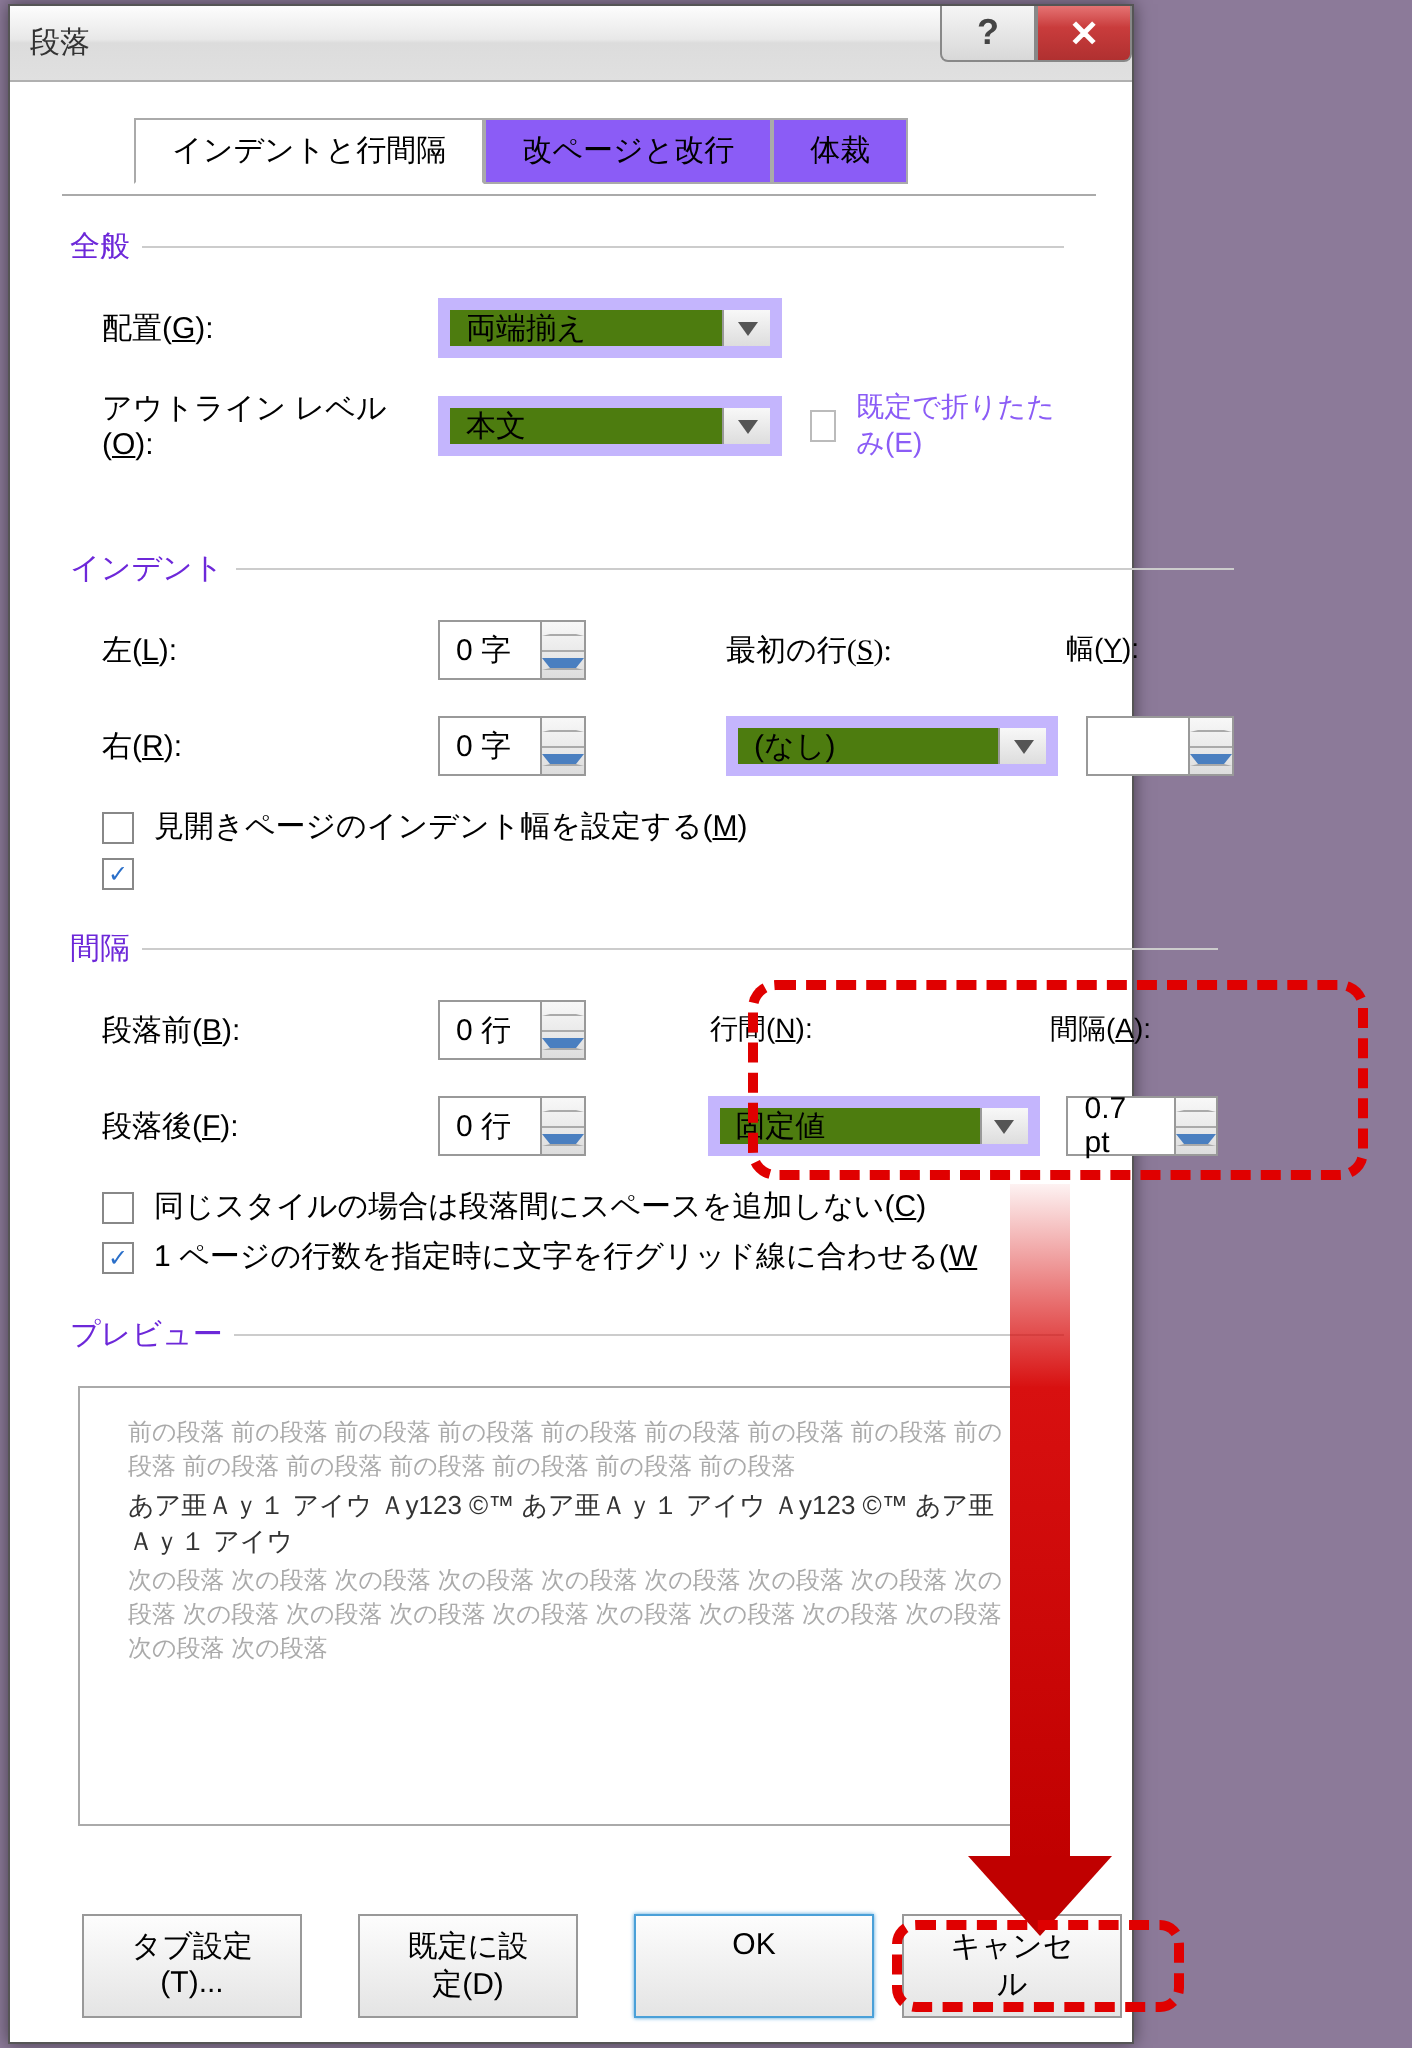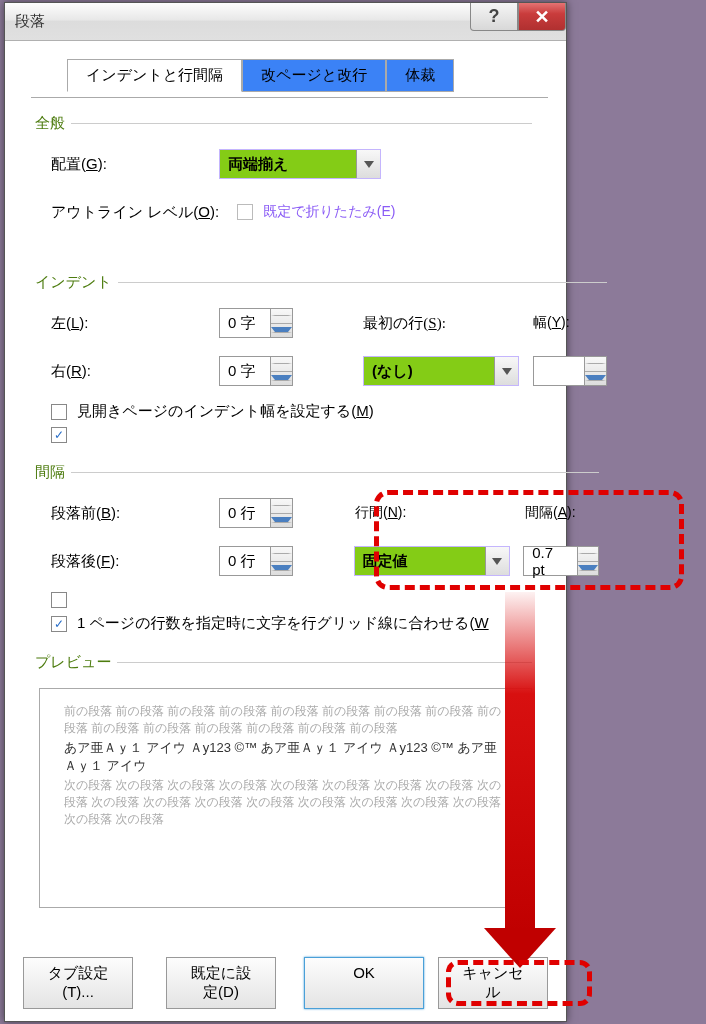--- a/index.html
+++ b/index.html
@@ -49,21 +49,21 @@
   }
 
   .tabbar {
     display: flex;
     margin: 18px 0 0 26px;
     padding-left: 36px;
   }
   .tab {
     border: 1px solid #aaa;
     padding: 6px 18px;
-    background: #3b82f6;
+    background: #8b5cf6;
     margin-right: 0;
     font-size: 15px;
     position: relative;
     border-bottom: 1px solid #aaa;
   }
   .tab.active {
     background: #fff;
     border-bottom: 1px solid #fff;
     z-index: 2;
   }
@@ -77,38 +77,37 @@
     padding: 22px 34px 0 34px;
   }
 
   fieldset.group {
     border: none; border-top: 1px solid #ccc;
     margin: 0 0 14px 0; padding: 10px 0 0 0;
   }
   fieldset.group > legend {
     padding: 0 6px 0 0;
     font-size: 15px;
-    color: #4d7c0f;
+    color: #6d28d9;
     margin-left: -4px;
   }
   .row {
     display: flex; align-items: center;
     margin: 4px 0 14px 12px;
     min-height: 34px;
   }
   .lbl { min-width: 168px; font-size: 15px; }
   .lbl-narrow { min-width: 110px; font-size: 15px; font-family: Liberation Serif, serif; }
   .u { text-decoration: underline; }
 
   .combo {
     display: inline-flex; align-items: stretch;
-    border: 1px solid #c4b5fd;
+    border: 6px solid #c4b5fd;
     height: 30px;
-    background: #84cc16;
-    font-weight: bold;
+    background: #4d7c0f;
   }
   .combo .combo-text {
     padding: 0 8px;
     display: flex; align-items: center;
     min-width: 90px;
     font-size: 15px;
   }
   .combo .combo-btn {
     width: 24px;
     border-left: 1px solid #999;
@@ -175,21 +174,21 @@
     font-size: 12px;
     line-height: 1.4;
     overflow: hidden;
   }
   .preview-box .sample-main { color: #333; font-size: 13px; margin: 2px 0; }
 
   .button-row {
     position: absolute;
     left: 0; right: 0; bottom: 12px;
     display: flex;
-    padding: 0 18px;
+    padding: 0 36px;
     gap: 14px;
   }
   .btn {
     border: 1px solid #999;
     background: linear-gradient(to bottom, #fdfdfd, #e4e4e4);
     padding: 6px 18px;
     font-size: 15px;
     min-width: 110px;
     text-align: center;
   }
@@ -260,20 +259,26 @@
         <div class="combo combo-wide">
           <span class="combo-text">両端揃え</span>
           <div class="combo-btn">
               <div class="triangle-down"></div>
             </div>
         </div>
       </div>
 
       <div class="row">
         <span class="lbl">アウトライン レベル(<span class="u">O</span>):</span>
+        <div class="combo combo-wide">
+          <span class="combo-text">本文</span>
+          <div class="combo-btn">
+              <div class="triangle-down"></div>
+            </div>
+        </div>
         <div style="width:18px"></div>
         <div class="check-box disabled"></div>
         <span class="check-label disabled">既定で折りたたみ(E)</span>
       </div>
     </fieldset>
 
     <fieldset class="group" style="margin-top:30px">
       <legend>インデント</legend>
 
       <div class="row">
@@ -387,20 +392,21 @@
               </div>
               <div>
                 <div class="tri-down-sm"></div>
               </div>
             </div>
         </div>
       </div>
 
       <div class="check-row">
         <div class="check-box"></div>
+        <span>同じスタイルの場合は段落間にスペースを追加しない(<span class="u">C</span>)</span>
       </div>
       <div class="check-row">
         <div class="check-box">✓</div>
         <span>1 ページの行数を指定時に文字を行グリッド線に合わせる(<span class="u">W</span></span>
       </div>
     </fieldset>
 
     <fieldset class="group">
       <legend>プレビュー</legend>
       <div class="preview-box">

